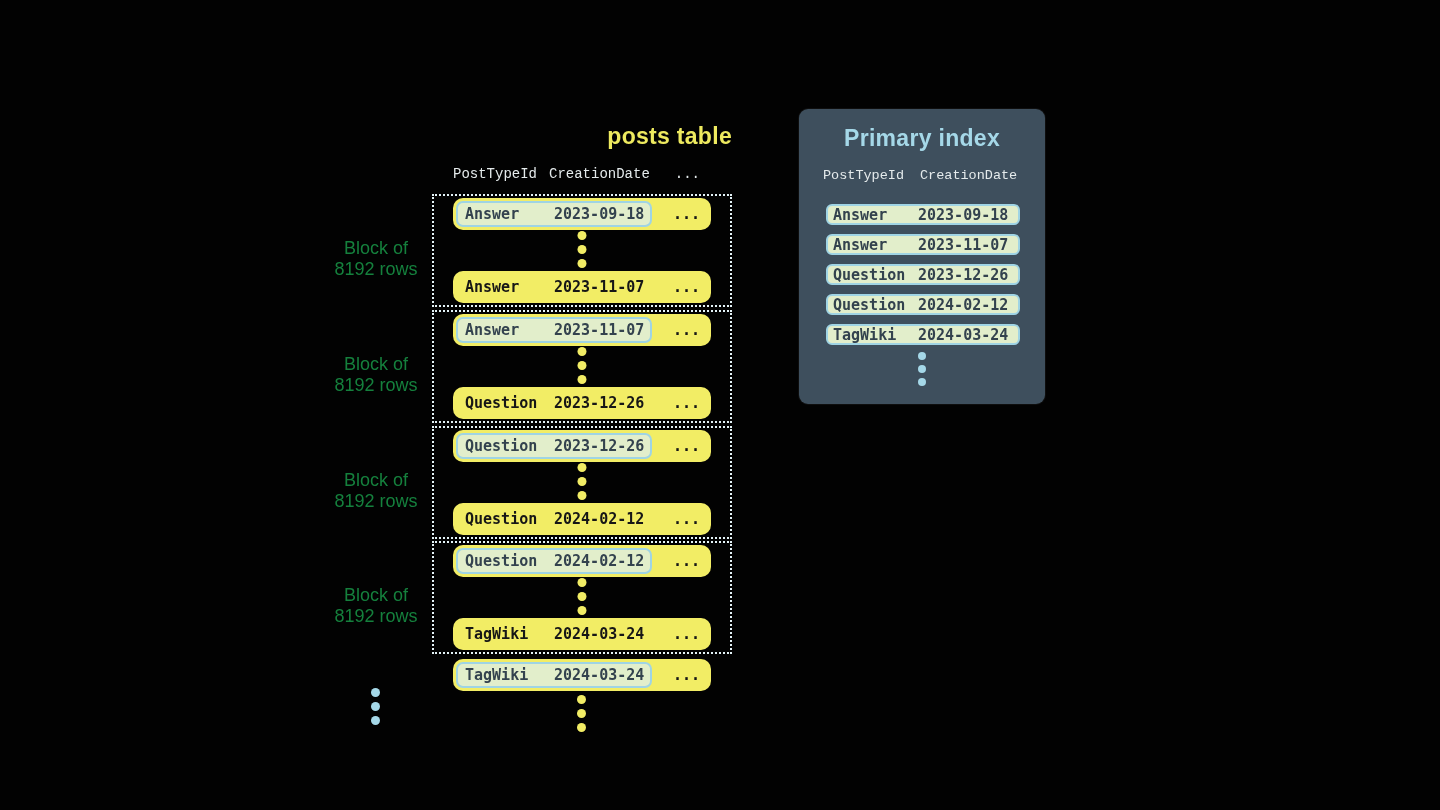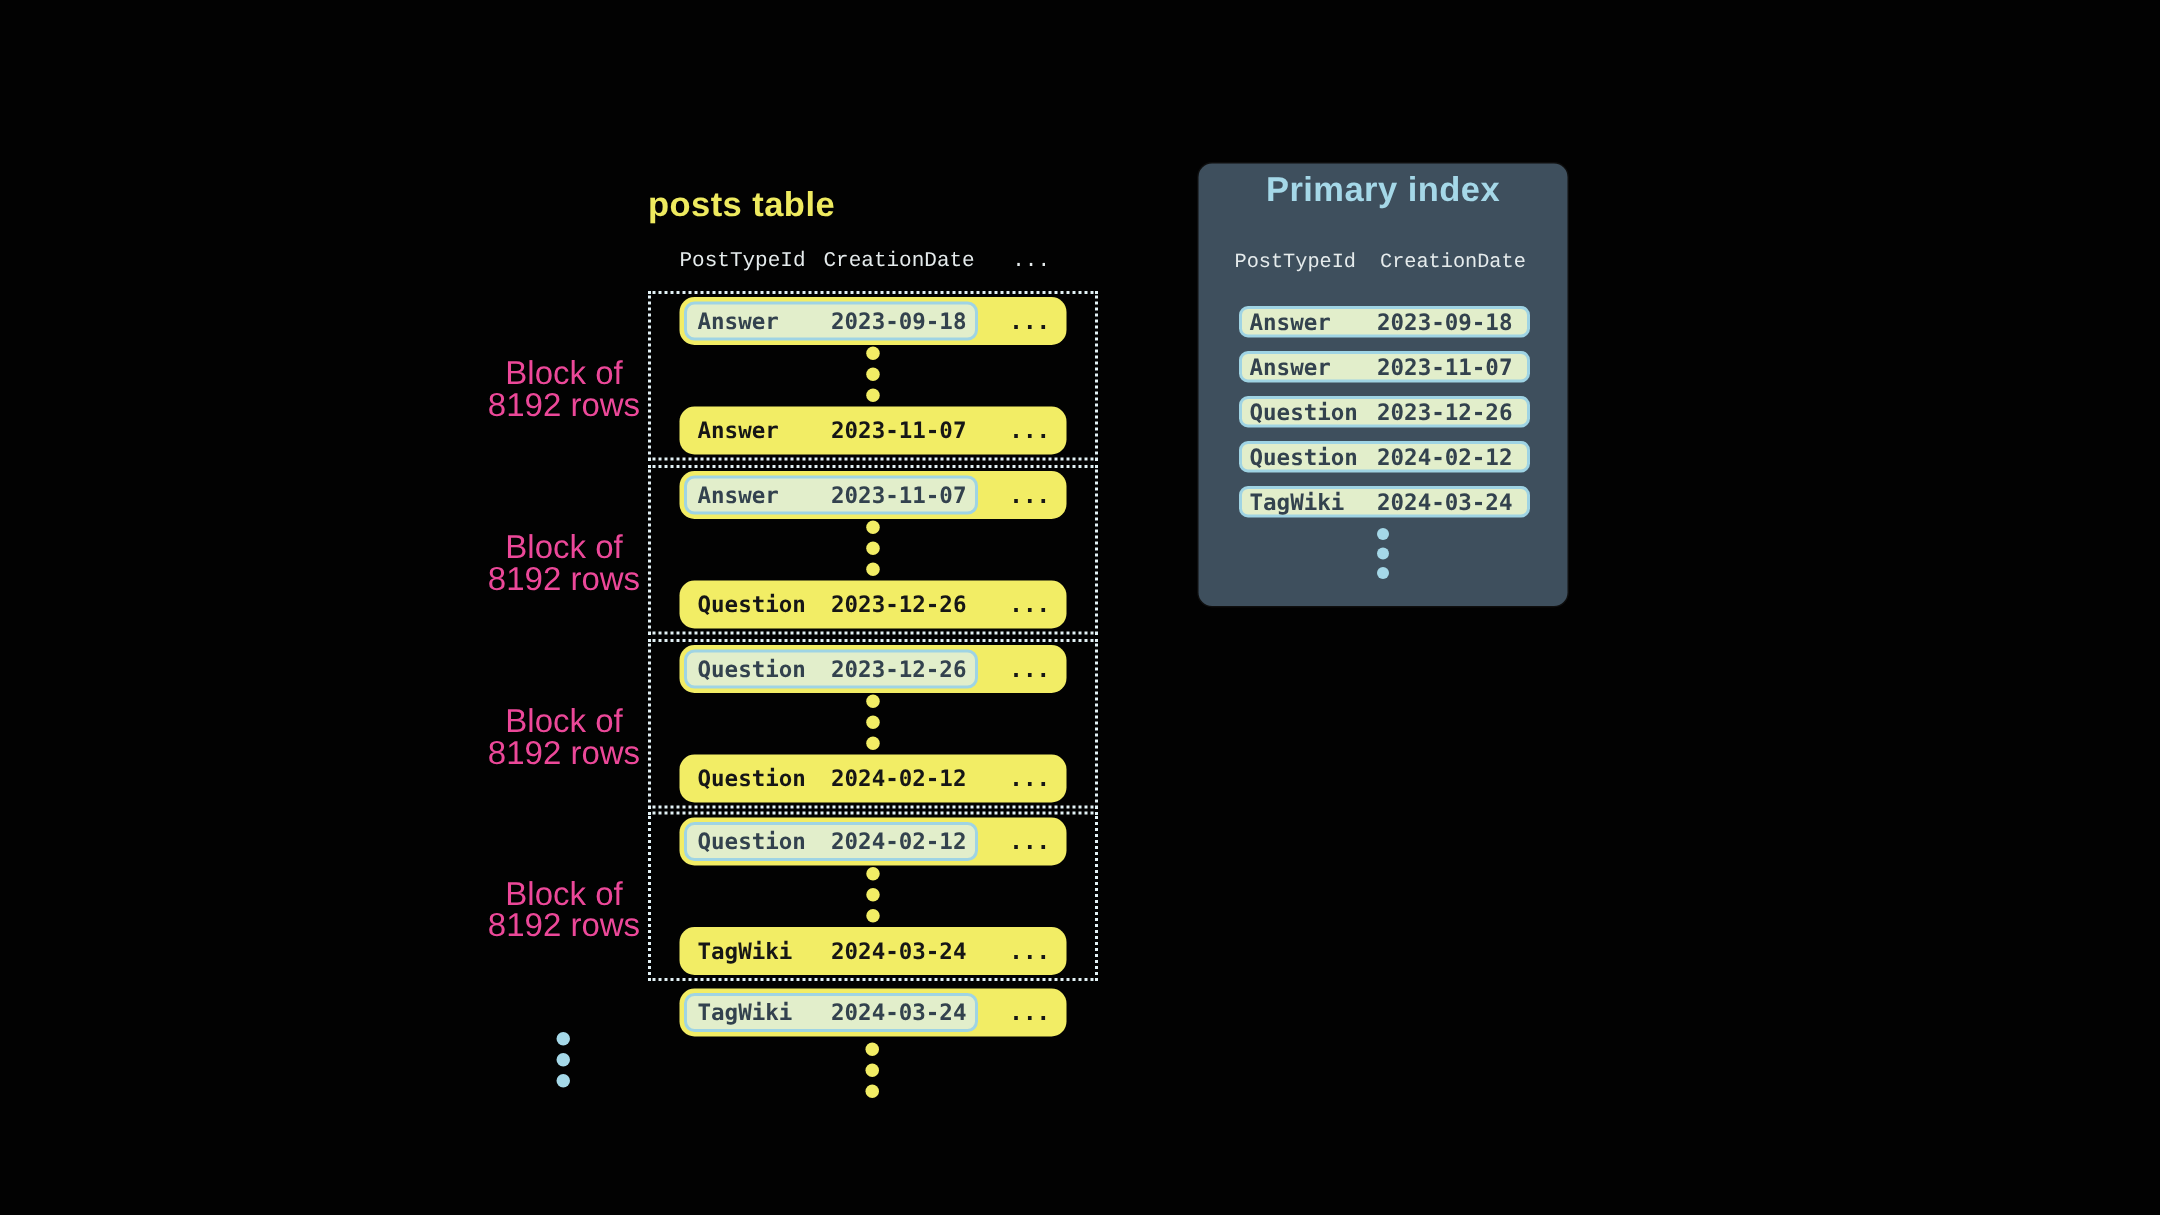--- a/index.html
+++ b/index.html
@@ -2,37 +2,37 @@
 <html><head>
 <meta charset="utf-8">
 <style>
   html,body{margin:0;padding:0;background:#000;}
   .canvas{
     position:relative;width:1440px;height:810px;background:#020202;
     overflow:hidden;font-family:"Liberation Sans",sans-serif;
   }
   
   .posts-title{
-    position:absolute;left:432px;top:123px;width:300px;text-align:left;
+    position:absolute;left:432px;top:123px;width:300px;text-align:right;
     color:#eeea5f;font-size:23px;font-weight:600;letter-spacing:.3px;
   }
   .mono{font-family:Liberation Mono, monospace;}
   .posts-header{
     position:absolute;left:453px;top:166px;width:247px;display:flex;align-items:center;
     color:#e5ebec;font-size:14px;
   }
   .posts-header .h-type{display:inline-block;width:96px;}
   .posts-header .h-more{margin-left:auto;}
   .block{
     position:absolute;left:432px;width:300px;height:113px;
     border:2px dotted #e3f2f6;box-sizing:border-box;
   }
   .block-label{
     position:absolute;left:296px;width:160px;text-align:center;
-    color:#ec4899;font-size:22px;line-height:21px;
+    color:#15803d;font-size:18px;line-height:21px;
   }
   .row{
     position:absolute;left:19px;width:258px;height:32px;box-sizing:border-box;
     background:#f2ed65;border-radius:10px;display:flex;align-items:center;
     font-family:"DejaVu Sans Mono","Liberation Mono",monospace;
     font-size:15px;font-weight:bold;color:#161616;
   }
   .row.abs{left:453px;}               
   .row .more{margin-left:auto;margin-right:11px;color:#161616;}
   .row.plain{padding-left:12px;}
@@ -48,21 +48,21 @@
   .dot{width:9px;height:9px;border-radius:50%;}
   .dot.yellow{background:#f2ed65;}
   .dot.blue{background:#a5d8e8;}
   .rowdots{left:50%;transform:translateX(-50%);top:35px;}
   
   .panel{
     position:absolute;left:799px;top:109px;width:246px;height:295px;
     background:#3e4f5d;border-radius:9px;box-shadow:0 0 0 1px rgba(255,255,255,.05);
   }
   .panel-title{
-    position:absolute;top:4px;left:0;width:100%;text-align:center;
+    position:absolute;top:16px;left:0;width:100%;text-align:center;
     color:#a5d8e8;font-size:23px;font-weight:600;letter-spacing:.3px;
   }
   .panel-header{
     position:absolute;left:24px;top:59px;display:flex;color:#e5ebec;font-size:13.5px;
   }
   .panel-header .h-type{display:inline-block;width:97px;}
   .pill{
     position:absolute;left:27px;width:194px;height:21px;box-sizing:border-box;
     background:#e2eecb;border:2px solid #9fd4e4;border-radius:6px;
     display:flex;align-items:center;padding:0 5px;

